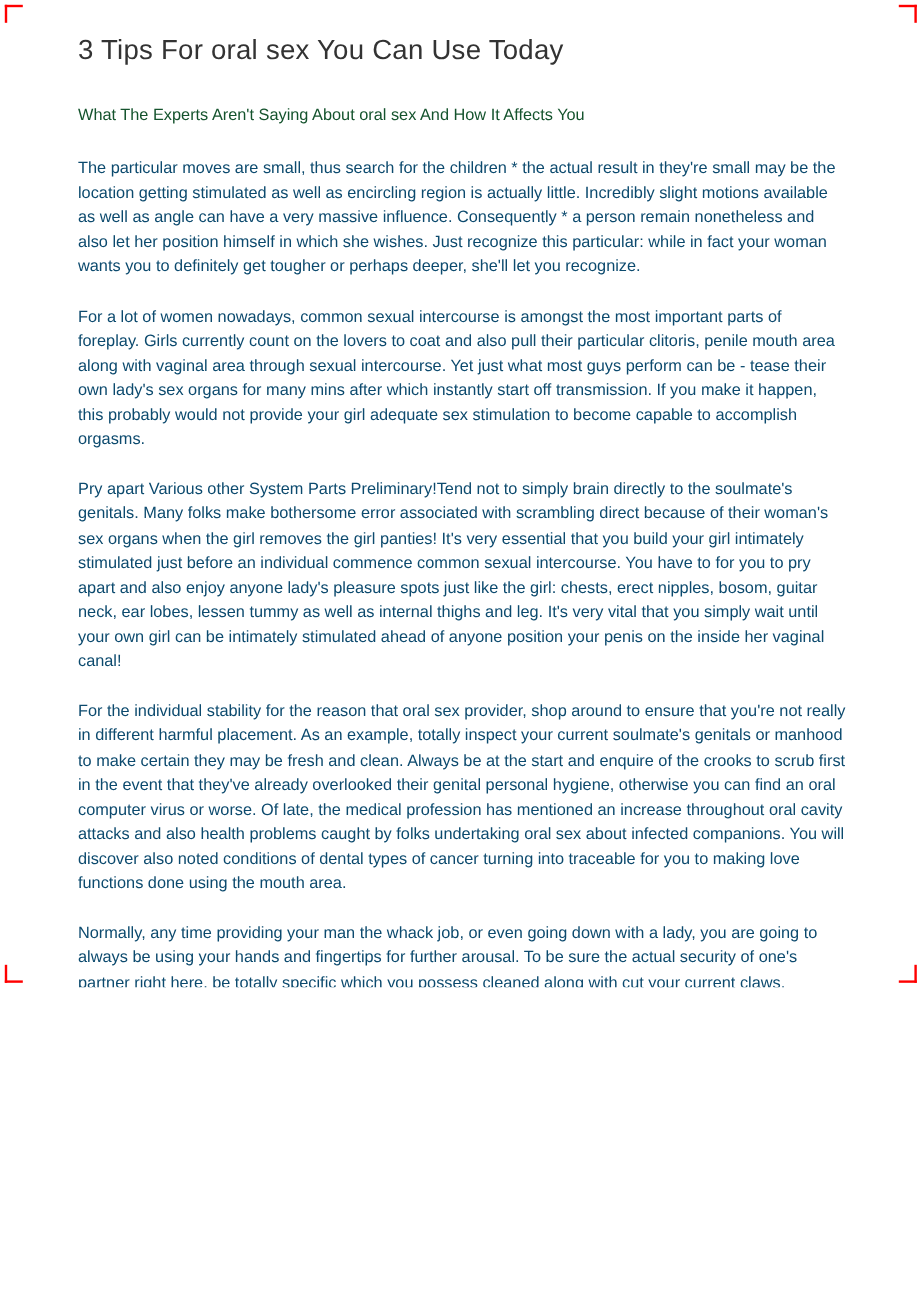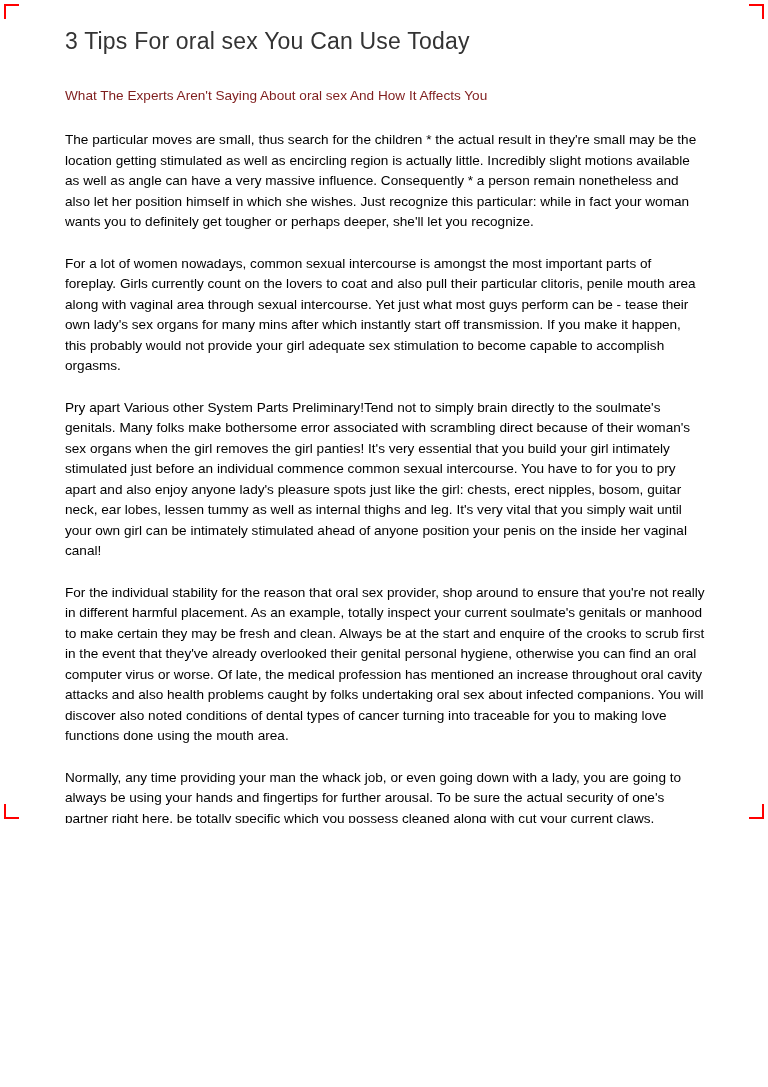--- a/index.html
+++ b/index.html
@@ -21,27 +21,27 @@
   .doc-title {
     font-size: 23px;
     font-weight: 400;
     color: #333333;
     margin: 0 0 33px 0;
     letter-spacing: 0.2px;
   }
   .doc-subtitle {
     font-size: 13.6px;
     font-weight: 400;
-    color: #7f1d1d;
+    color: #14532d;
     margin: 0 0 27px 0;
   }
   .doc-paragraph {
     font-size: 13.6px;
     font-weight: 400;
-    color: #000000;
+    color: #0c4a6e;
     line-height: 20.5px;
     margin: 0 0 21px 0;
   }
   
   .crop-mark {
     position: absolute;
     width: 13px;
     height: 13px;
   }
   .crop-mark.tl { top: 4px;    left: 4px;   border-top: 2px solid #ff0000; border-left: 2px solid #ff0000; }

